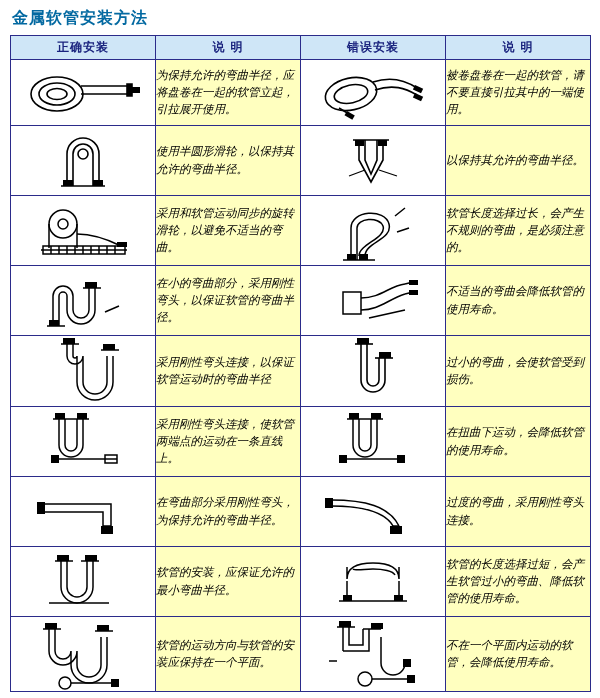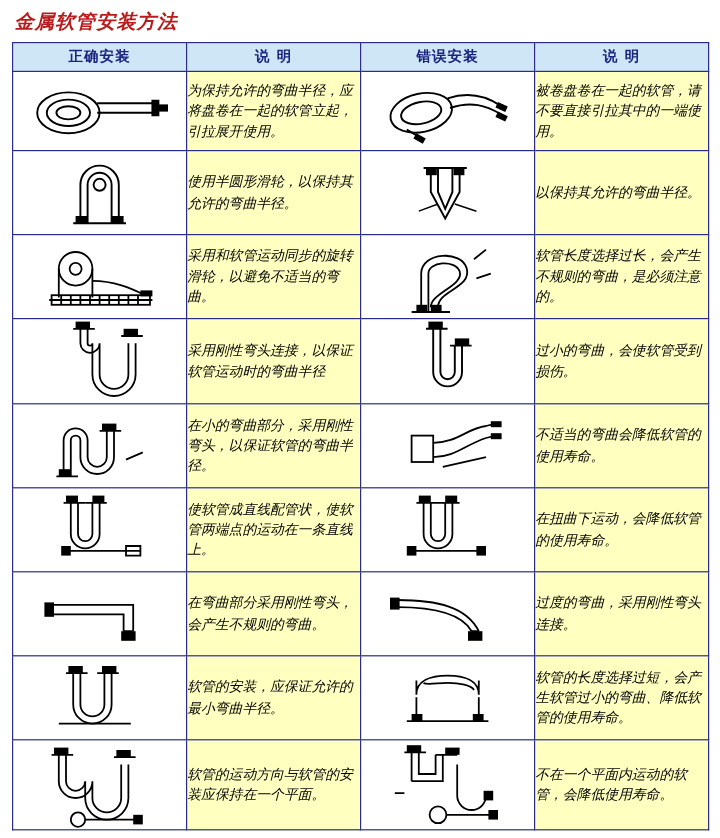--- a/index.html
+++ b/index.html
@@ -18,22 +18,21 @@
     width: 600px;
     height: 698px;
     position: relative;
     padding: 6px 10px 0 10px;
   }
   .page-title {
     font-size: 16px;
     font-weight: bold;
     letter-spacing: 1px;
     margin: 2px 0 6px 2px;
-    color: #b91c1c;
-    font-style: italic;
+    color: #0369a1;
   }
   table.main {
     border-collapse: collapse;
     width: 580px;
     table-layout: fixed;
     border: 1px solid #2b2b8a;
   }
   table.main td, table.main th {
     border: 1px solid #2b2b8a;
     padding: 0;
@@ -188,20 +187,55 @@
               <rect x="38" y="56" width="9" height="6"></rect>
               <rect x="50" y="56" width="9" height="6"></rect>
             </g>
           </svg>
         </td>
         <td class="txt">软管长度选择过长，会产生不规则的弯曲，是必须注意的。</td>
       </tr>
 
       <tr>
         <td class="img">
+          <svg width="128" height="62" viewBox="0 0 128 62">
+            <g fill="none" stroke="#000" stroke-width="1.5">
+              <path d="M34 56 L34 26 A10 10 0 0 1 54 26 L54 40 A8 8 0 0 0 70 40 L70 18"></path>
+              <path d="M40 56 L40 26 A4 4 0 0 1 48 26 L48 40 A14 14 0 0 0 76 40 L76 18"></path>
+              <path d="M28 56 L46 56"></path>
+              <path d="M64 18 L82 18"></path>
+              <path d="M86 42 L100 36"></path>
+            </g>
+            <g fill="#000">
+              <rect x="30" y="50" width="10" height="6"></rect>
+              <rect x="66" y="12" width="12" height="6"></rect>
+            </g>
+          </svg>
+        </td>
+        <td class="txt">在小的弯曲部分，采用刚性弯头，以保证软管的弯曲半径。</td>
+        <td class="img">
+          <svg width="128" height="62" viewBox="0 0 128 62">
+            <g fill="none" stroke="#000" stroke-width="1.5">
+              <rect x="34" y="22" width="18" height="22"></rect>
+              <path d="M52 28 C72 28, 80 16, 96 14"></path>
+              <path d="M52 40 C70 40, 78 30, 96 24"></path>
+              <path d="M96 14 L104 12 M96 24 L104 22"></path>
+              <path d="M60 48 L96 40"></path>
+            </g>
+            <g fill="#000">
+              <rect x="100" y="10" width="9" height="5"></rect>
+              <rect x="100" y="20" width="9" height="5"></rect>
+            </g>
+          </svg>
+        </td>
+        <td class="txt">不适当的弯曲会降低软管的使用寿命。</td>
+      </tr>
+
+      <tr>
+        <td class="img">
           <svg width="128" height="70" viewBox="0 0 128 70">
             <g fill="none" stroke="#000" stroke-width="1.5">
               <path d="M48 8 L48 20 A8 8 0 0 0 64 20 L64 46 A12 12 0 0 0 88 46 L88 20"></path>
               <path d="M54 8 L54 20 A2 2 0 0 0 58 20 L58 46 A18 18 0 0 0 94 46 L94 20"></path>
               <path d="M42 8 L60 8"></path>
               <path d="M82 14 L100 14"></path>
             </g>
             <g fill="#000">
               <rect x="44" y="2" width="12" height="6"></rect>
               <rect x="84" y="8" width="12" height="6"></rect>
@@ -223,70 +257,35 @@
             </g>
           </svg>
         </td>
         <td class="txt">过小的弯曲，会使软管受到损伤。</td>
       </tr>
 
       <tr>
         <td class="img">
           <svg width="128" height="62" viewBox="0 0 128 62">
             <g fill="none" stroke="#000" stroke-width="1.5">
-              <path d="M34 56 L34 26 A10 10 0 0 1 54 26 L54 40 A8 8 0 0 0 70 40 L70 18"></path>
-              <path d="M40 56 L40 26 A4 4 0 0 1 48 26 L48 40 A14 14 0 0 0 76 40 L76 18"></path>
-              <path d="M28 56 L46 56"></path>
-              <path d="M64 18 L82 18"></path>
-              <path d="M86 42 L100 36"></path>
-            </g>
-            <g fill="#000">
-              <rect x="30" y="50" width="10" height="6"></rect>
-              <rect x="66" y="12" width="12" height="6"></rect>
-            </g>
-          </svg>
-        </td>
-        <td class="txt">在小的弯曲部分，采用刚性弯头，以保证软管的弯曲半径。</td>
-        <td class="img">
-          <svg width="128" height="62" viewBox="0 0 128 62">
-            <g fill="none" stroke="#000" stroke-width="1.5">
-              <rect x="34" y="22" width="18" height="22"></rect>
-              <path d="M52 28 C72 28, 80 16, 96 14"></path>
-              <path d="M52 40 C70 40, 78 30, 96 24"></path>
-              <path d="M96 14 L104 12 M96 24 L104 22"></path>
-              <path d="M60 48 L96 40"></path>
-            </g>
-            <g fill="#000">
-              <rect x="100" y="10" width="9" height="5"></rect>
-              <rect x="100" y="20" width="9" height="5"></rect>
-            </g>
-          </svg>
-        </td>
-        <td class="txt">不适当的弯曲会降低软管的使用寿命。</td>
-      </tr>
-
-      <tr>
-        <td class="img">
-          <svg width="128" height="62" viewBox="0 0 128 62">
-            <g fill="none" stroke="#000" stroke-width="1.5">
               <path d="M40 8 L40 34 A12 12 0 0 0 64 34 L64 8"></path>
               <path d="M46 8 L46 34 A6 6 0 0 0 58 34 L58 8"></path>
               <path d="M34 8 L52 8"></path>
               <path d="M52 8 L70 8"></path>
               <path d="M36 48 L98 48"></path>
               <path d="M86 44 L98 44 L98 52 L86 52 Z"></path>
             </g>
             <g fill="#000">
               <rect x="36" y="2" width="10" height="6"></rect>
               <rect x="58" y="2" width="10" height="6"></rect>
               <rect x="32" y="44" width="8" height="8"></rect>
             </g>
           </svg>
         </td>
-        <td class="txt">使软管成直线配管状，使软管两端点的运动在一条直线上。</td>
+        <td class="txt">采用刚性弯头连接，使软管两端点的运动在一条直线上。</td>
         <td class="img">
           <svg width="128" height="62" viewBox="0 0 128 62">
             <g fill="none" stroke="#000" stroke-width="1.5">
               <path d="M44 8 L44 34 A12 12 0 0 0 68 34 L68 8"></path>
               <path d="M50 8 L50 34 A6 6 0 0 0 62 34 L62 8"></path>
               <path d="M38 8 L56 8"></path>
               <path d="M56 8 L74 8"></path>
               <path d="M34 48 L96 48"></path>
             </g>
             <g fill="#000">
@@ -307,21 +306,21 @@
               <path d="M24 18 L92 18 L92 40"></path>
               <path d="M24 26 L84 26 L84 40"></path>
               <path d="M84 40 L92 40"></path>
             </g>
             <g fill="#000">
               <rect x="18" y="16" width="8" height="12"></rect>
               <rect x="82" y="40" width="12" height="8"></rect>
             </g>
           </svg>
         </td>
-        <td class="txt">在弯曲部分采用刚性弯头，会产生不规则的弯曲。</td>
+        <td class="txt">在弯曲部分采用刚性弯头，为保持允许的弯曲半径。</td>
         <td class="img">
           <svg width="128" height="52" viewBox="0 0 128 52">
             <g fill="none" stroke="#000" stroke-width="1.5">
               <path d="M22 14 C56 14, 80 20, 90 40"></path>
               <path d="M22 20 C54 20, 76 26, 84 40"></path>
               <path d="M84 40 L90 40"></path>
             </g>
             <g fill="#000">
               <rect x="16" y="12" width="8" height="10"></rect>
               <rect x="81" y="40" width="12" height="8"></rect>

